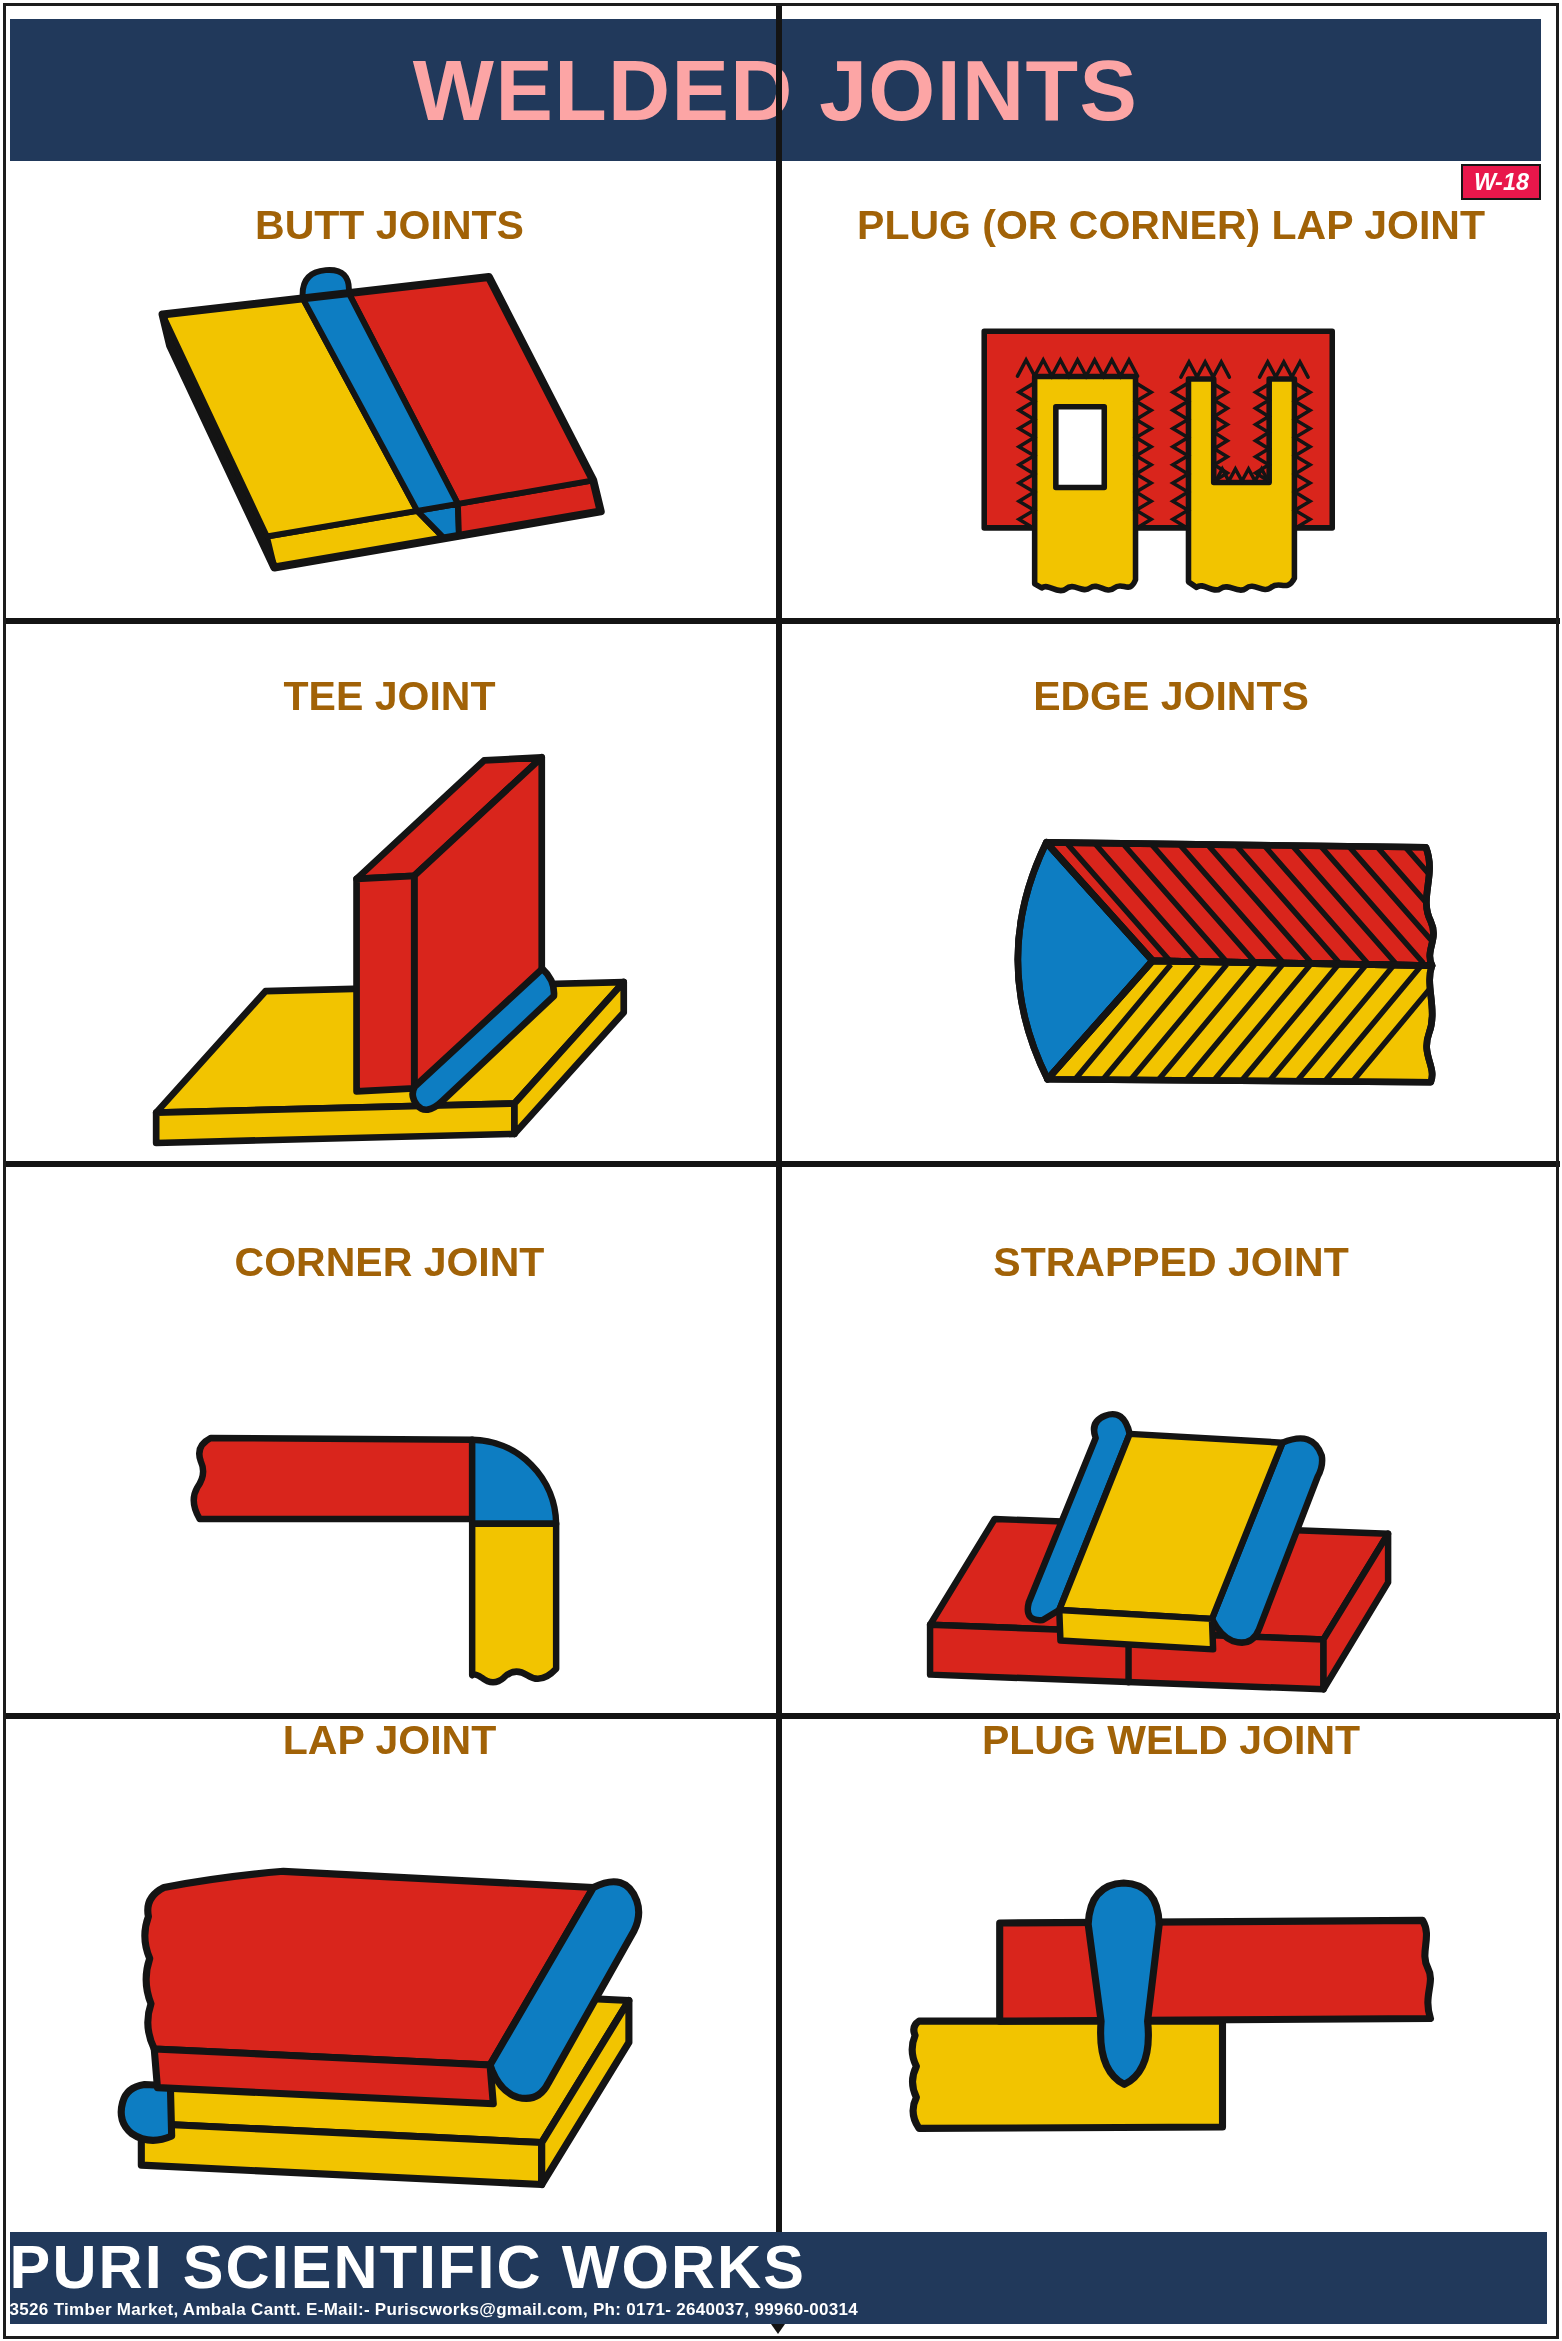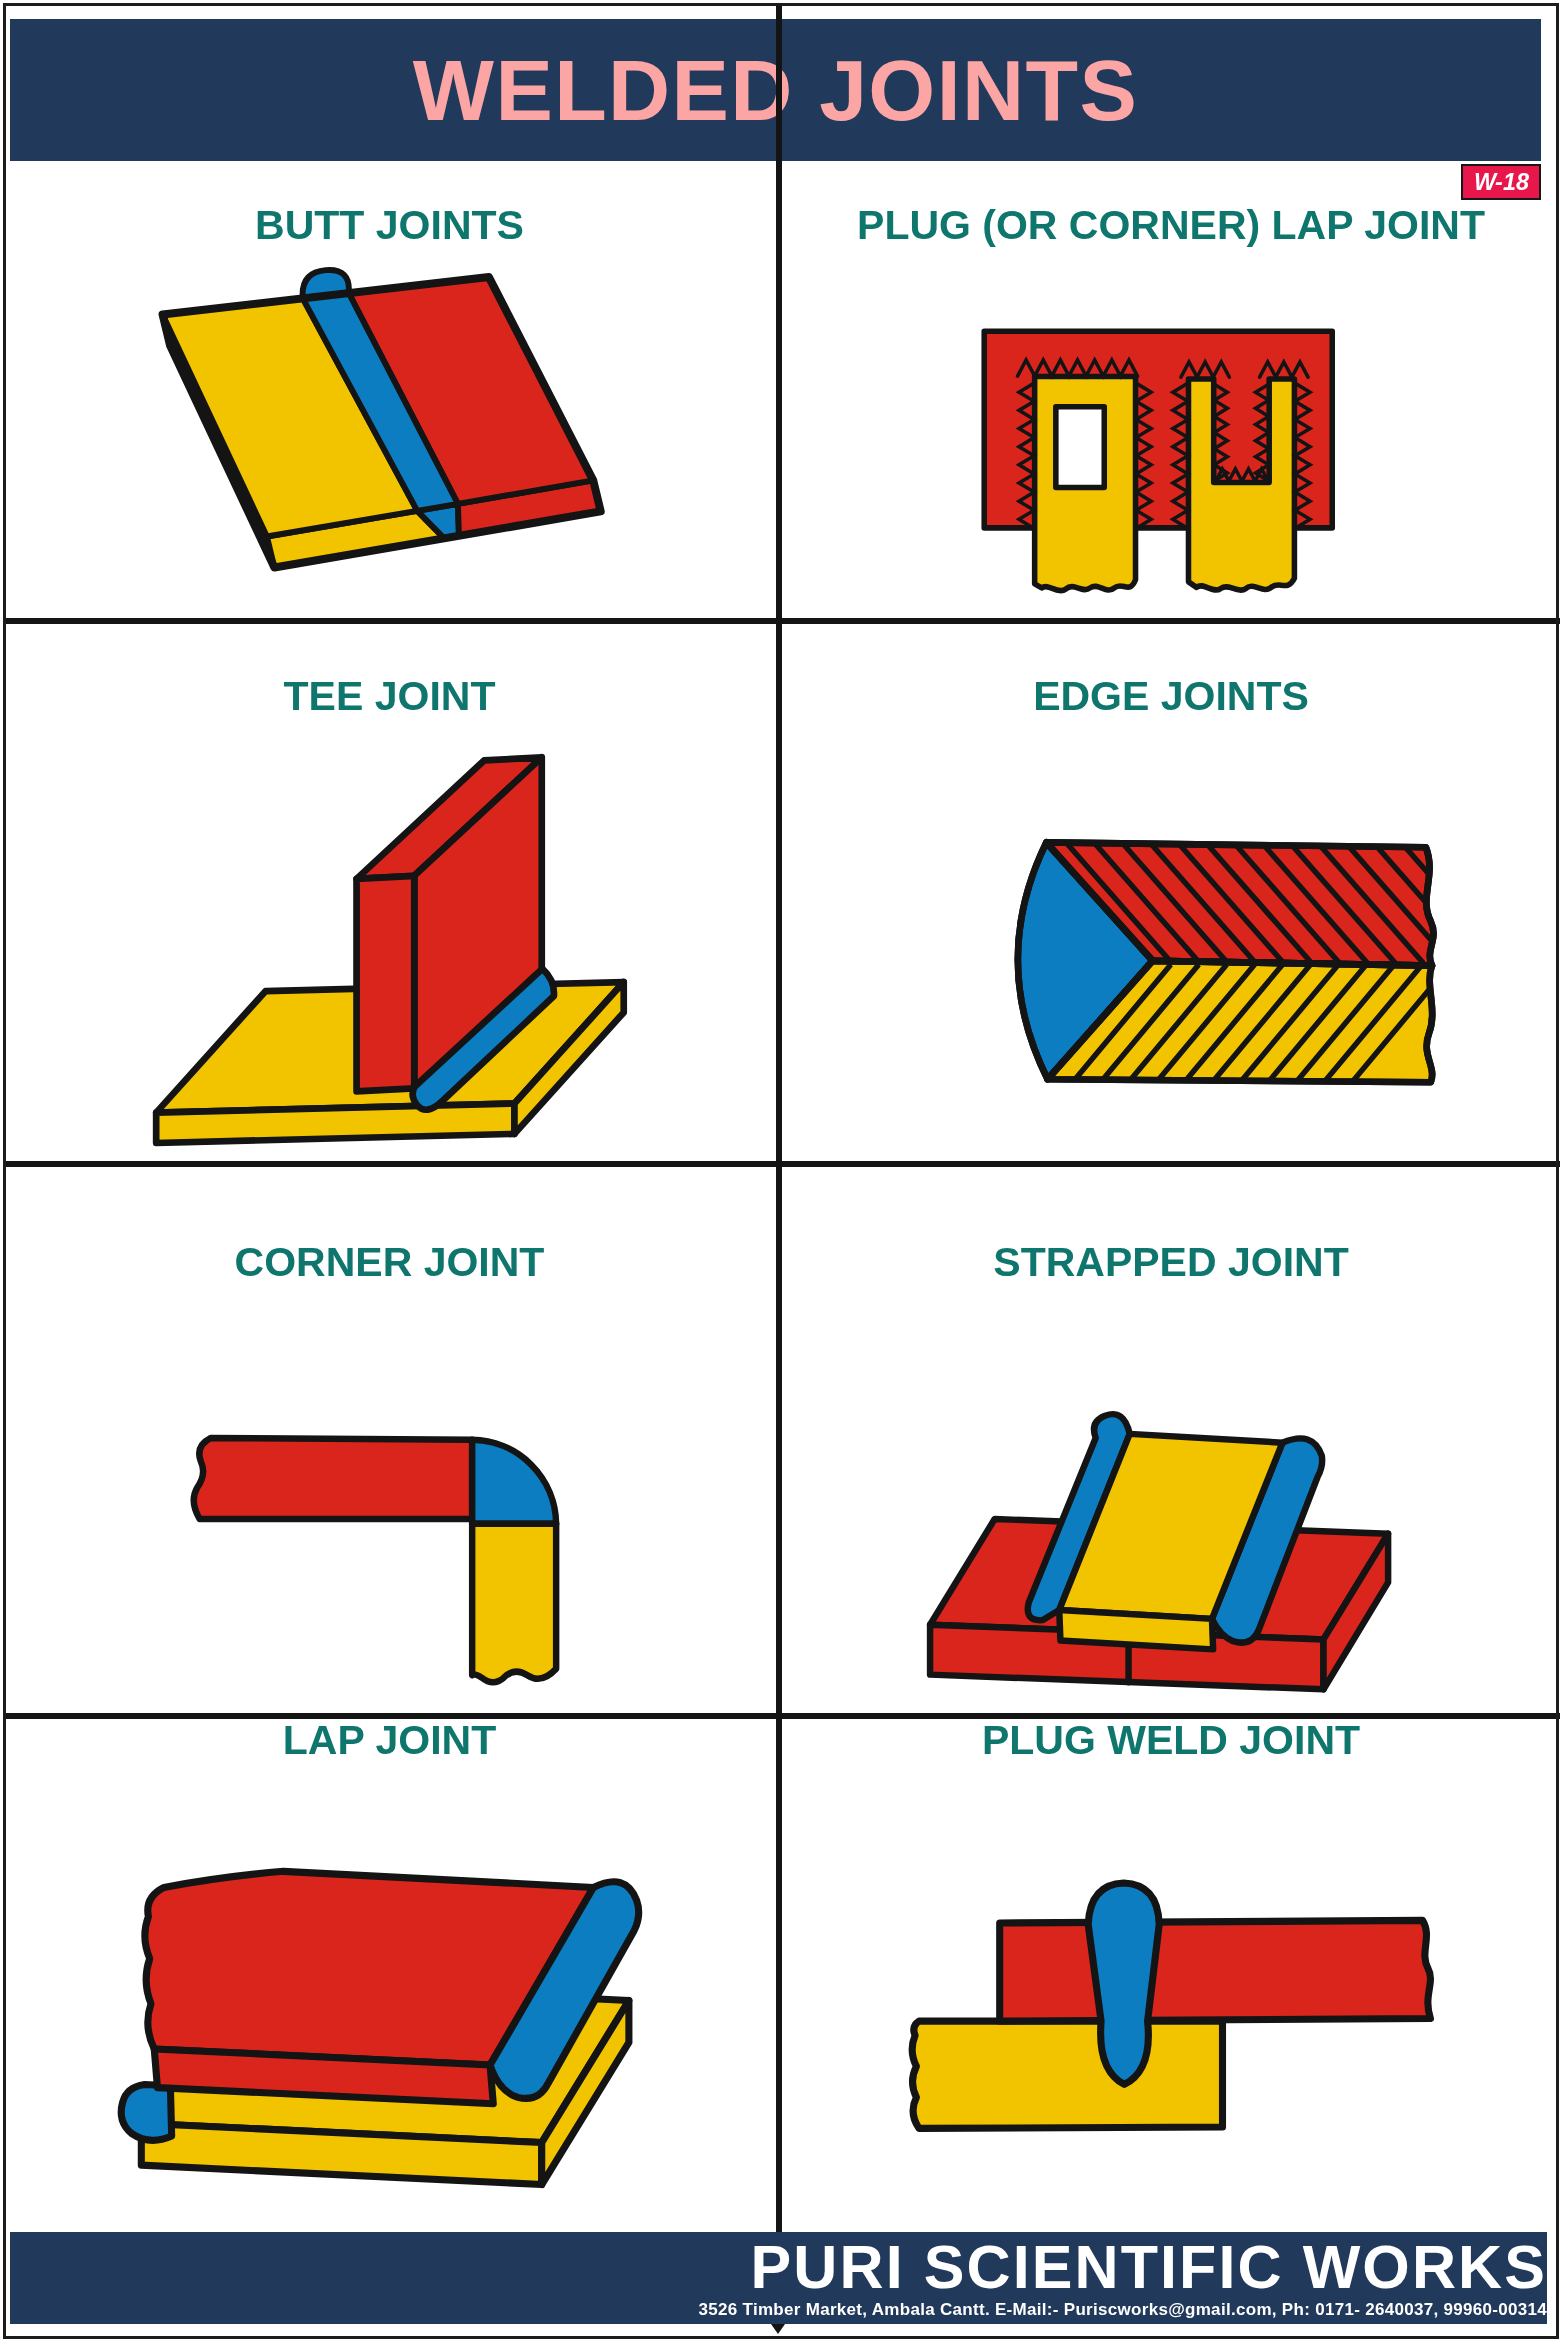--- a/index.html
+++ b/index.html
@@ -34,33 +34,33 @@
   .hline.h1{top:618px}.hline.h2{top:1161px}.hline.h3{top:1713px}
   .divider-arrow{
     position:absolute; left:771px; top:2324px; width:0; height:0; z-index:6;
     border-left:7.6px solid transparent; border-right:7.6px solid transparent;
     border-top:10.3px solid #141414;
   }
   .panel{
     position:absolute; display:flex; flex-direction:column; align-items:center; z-index:2;
   }
   .panel h2{
-    margin:0; color:#0f766e; font-size:41px; font-weight:bold; line-height:1.05; text-align:center; white-space:nowrap;
+    margin:0; color:#a16207; font-size:41px; font-weight:bold; line-height:1.05; text-align:center; white-space:nowrap;
   }
   .panel .drawing{ flex:1 1 auto; width:94%; margin:5.5px auto 12.4px; }
   .p-c1{left:5.5px; width:768px;} .p-c2{left:785px; width:772px;}
   .p-r1{top:161px; height:457px; padding-top:43px;}
   .p-r2{top:624px; height:537px; padding-top:51px;}
   .p-r3{top:1167px; height:546px; padding-top:74px;}
   .p-r4{top:1719px; height:513px; }
   .panel{box-sizing:border-box;}
   .footer-band{
     position:absolute; left:9.6px; right:15px; top:2232px; height:92px;
     background:var(--c-navy,#21395b); color:#fff; z-index:4;
-    display:flex; flex-direction:column; align-items:flex-end; justify-content:center; gap:2.8px;
+    display:flex; flex-direction:column; align-items:flex-start; justify-content:center; gap:2.8px;
   }
   .footer-company{ font-weight:bold; font-size:61px; line-height:1; letter-spacing:2.1px; }
   .footer-address{ font-weight:bold; font-size:17px; line-height:1.1; letter-spacing:0.3px; }
   
   .ln{stroke:var(--c-line,#141414); stroke-width:11; stroke-linejoin:round; stroke-linecap:round;}
   .lnT{stroke:var(--c-line,#141414); stroke-width:15; stroke-linejoin:round; stroke-linecap:round;}
   .zz{stroke:var(--c-line,#141414); stroke-width:7; fill:none; stroke-linejoin:miter; stroke-linecap:round;}
   .ht{stroke:var(--c-line,#141414); stroke-width:9; fill:none;}
   .fy{fill:var(--c-yellow,#f2c400);} .fr{fill:var(--c-red,#d9251c);}
   .fb{fill:var(--c-blue,#0d7dc2);} .fw{fill:#fff;} .fn{fill:none;}

